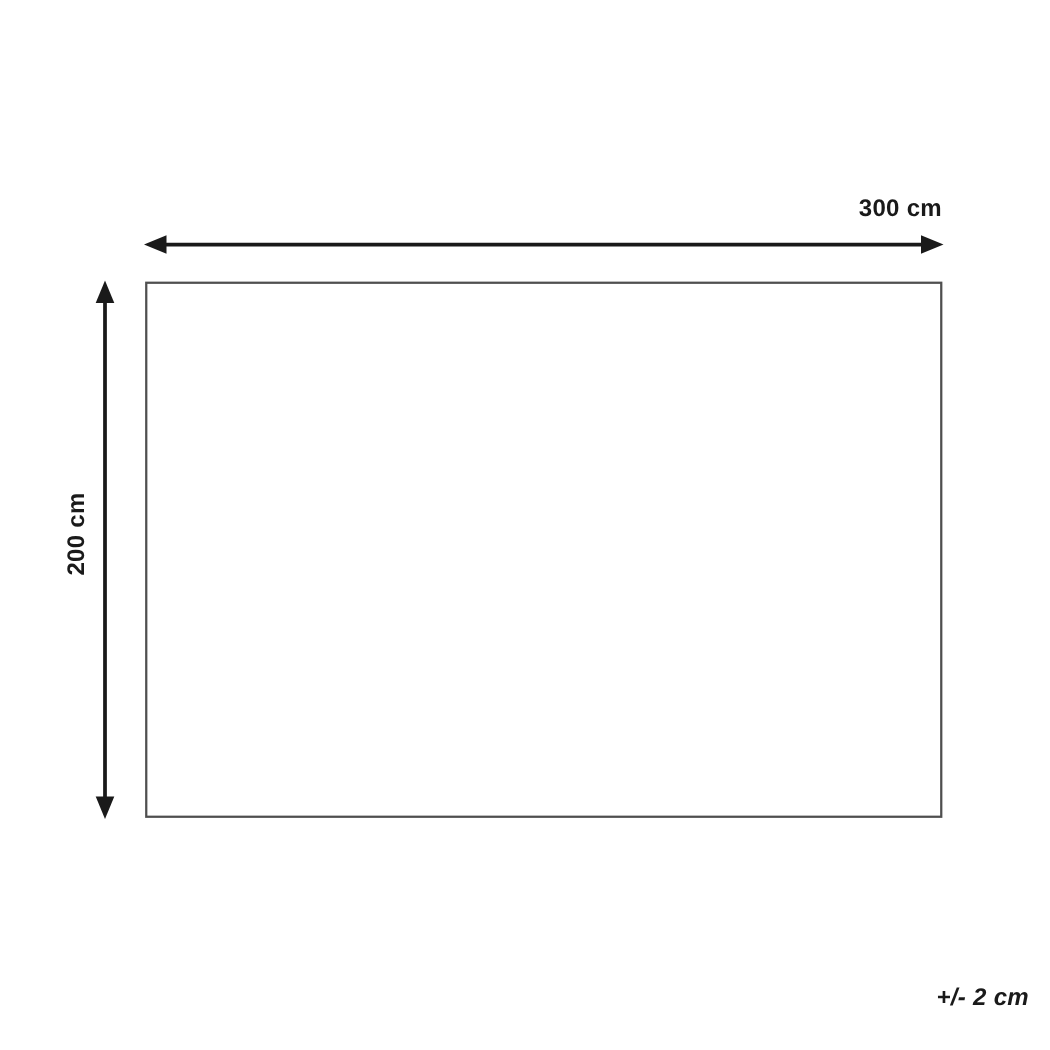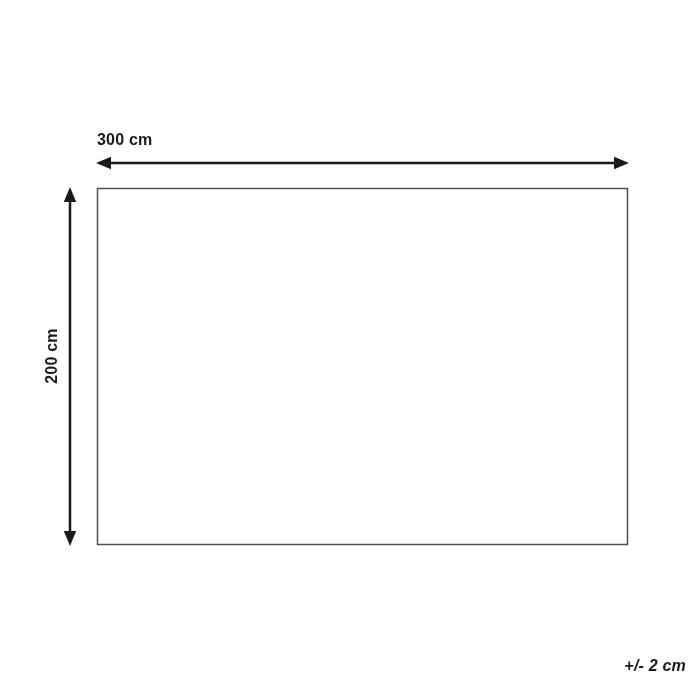--- a/index.html
+++ b/index.html
@@ -27,21 +27,21 @@
     font-size: 16px;
     font-weight: bold;
     color: #1a1a1a;
     letter-spacing: 0.2px;
     white-space: nowrap;
   }
   .width-label {
     left: 97px;
     top: 131px;
     width: 531px;
-    text-align: left;
+    text-align: right;
   }
   .height-label {
     left: 52px;
     top: 356px;
     width: 120px;
     margin-left: -60px;
     text-align: center;
     transform: translateY(-50%) rotate(-90deg);
     transform-origin: center center;
   }

